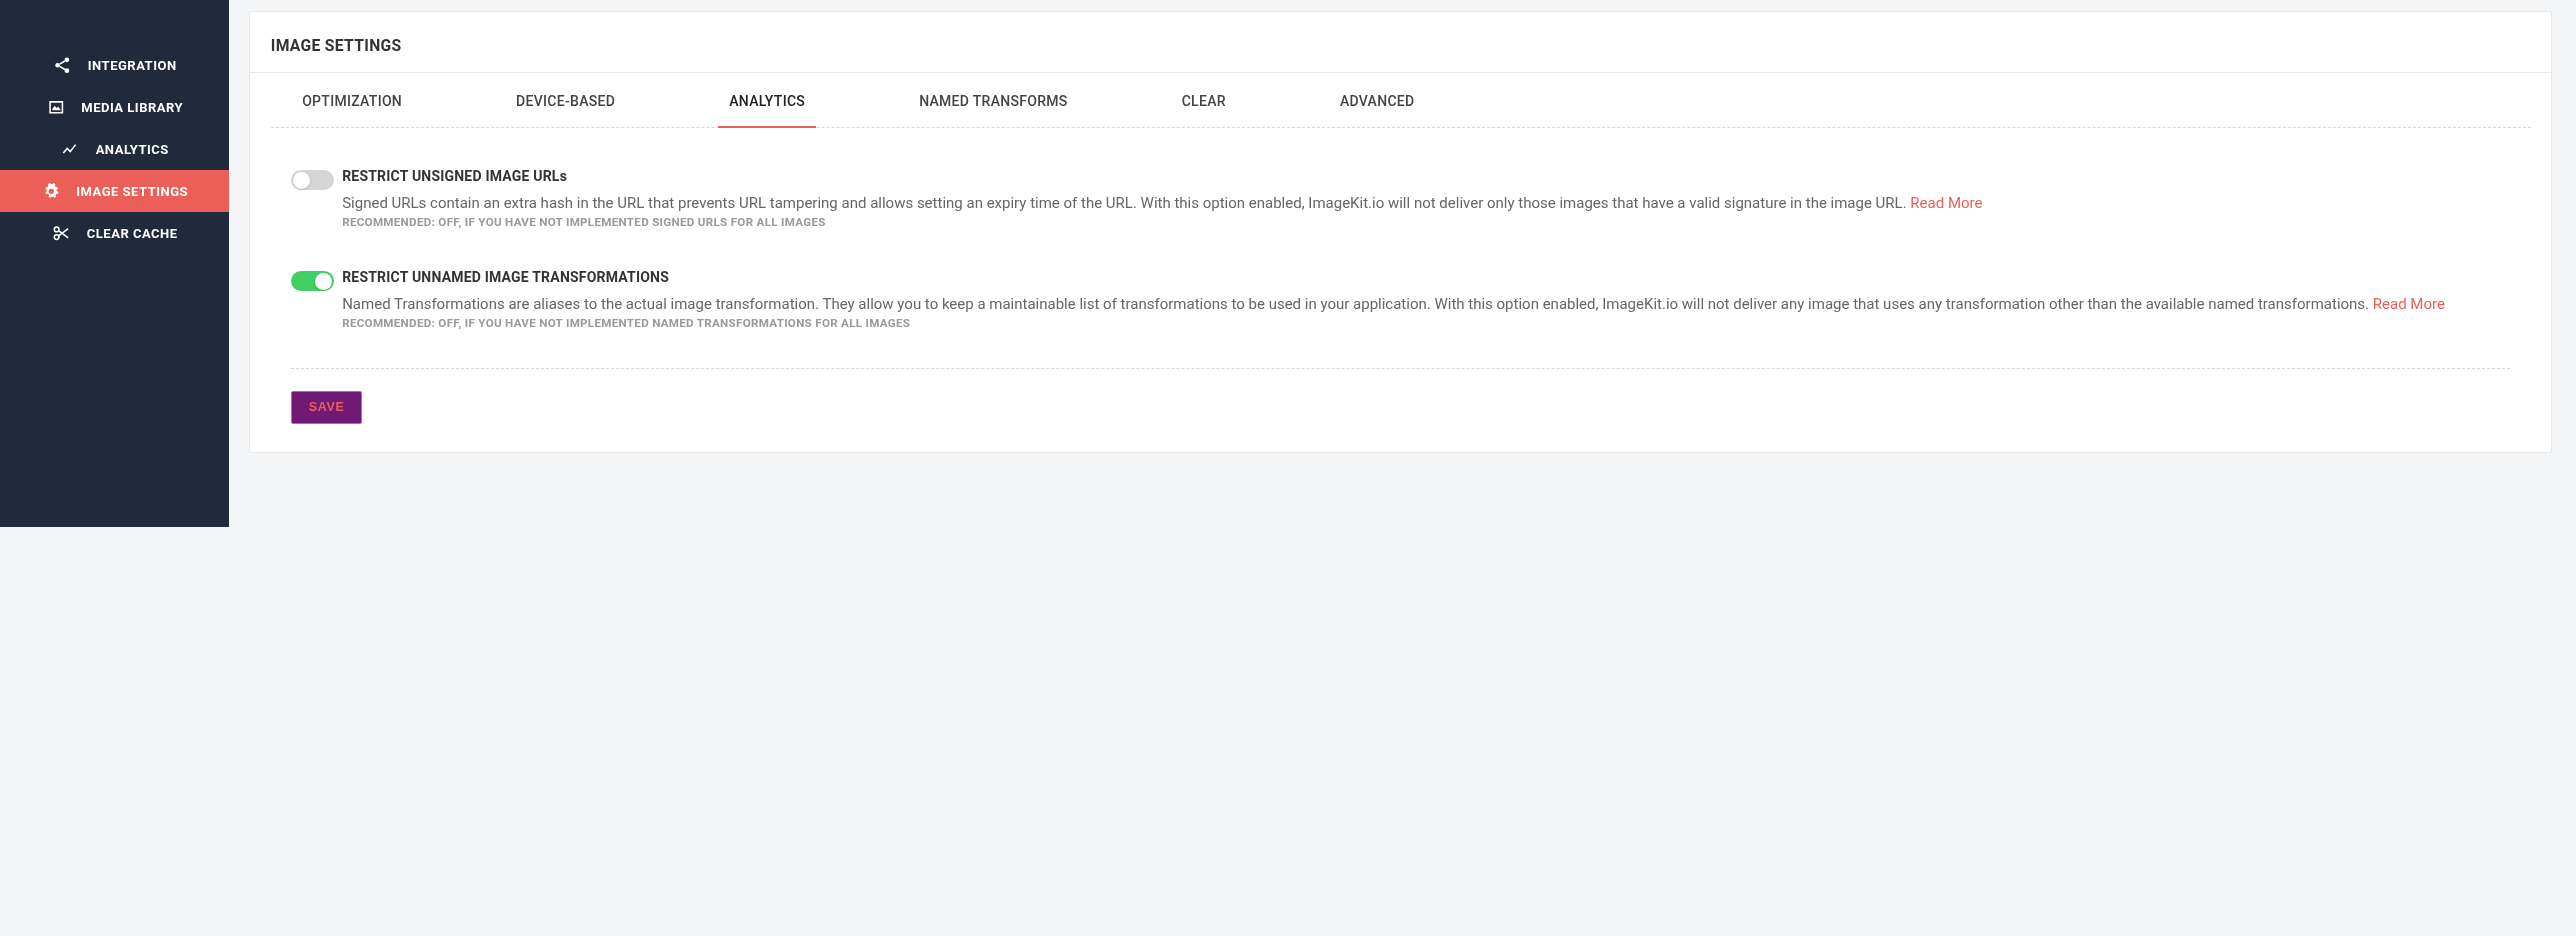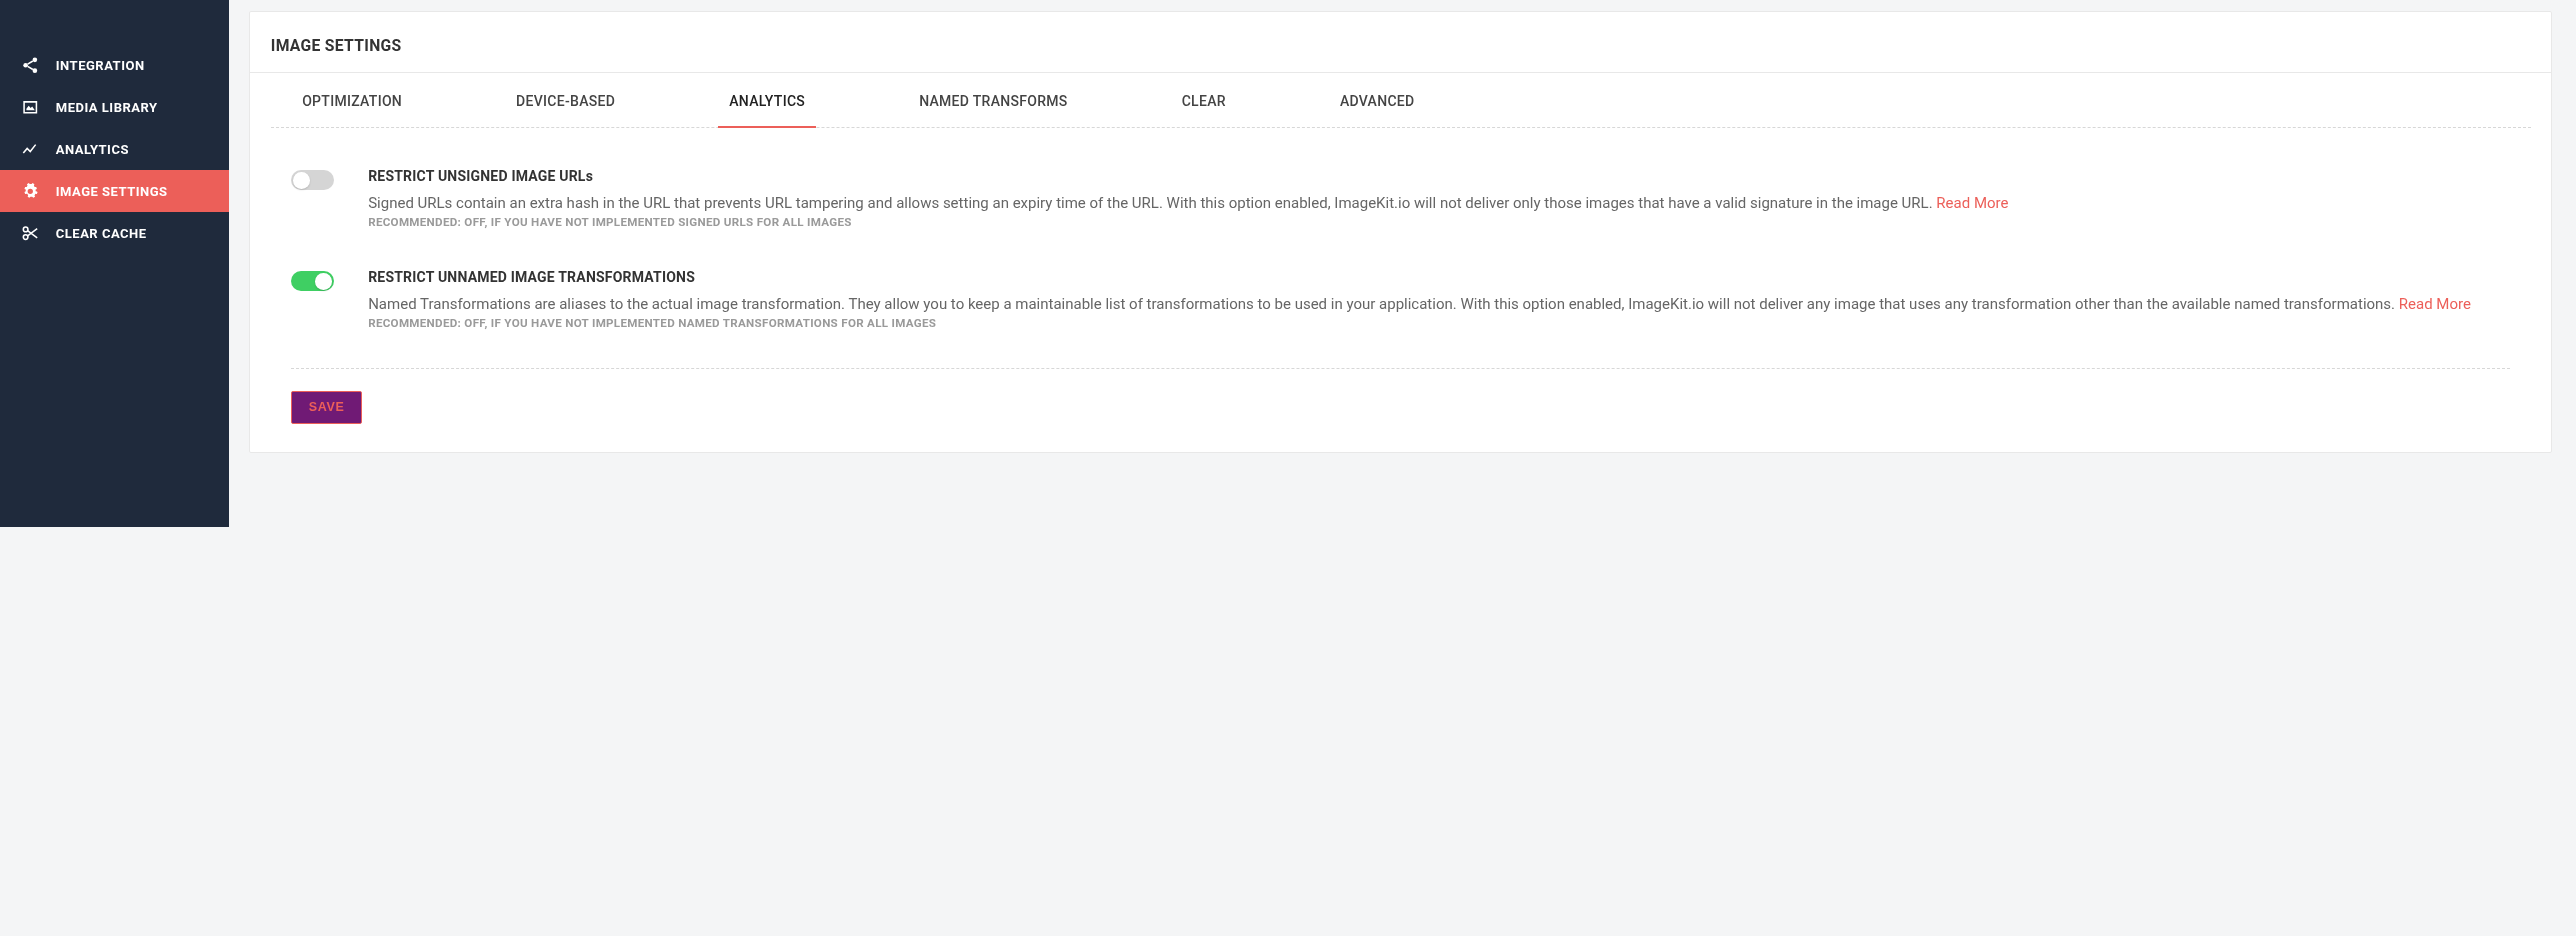--- a/index.html
+++ b/index.html
@@ -1,36 +1,36 @@
 <!DOCTYPE html>
 <html style="font-size:15px"><head>
 <meta charset="utf-8">
 <style>
 * { margin: 0; padding: 0; box-sizing: border-box; }
 body { font-family: -apple-system, BlinkMacSystemFont, "Segoe UI", Roboto, Helvetica, Arial, sans-serif; background: #f4f5f6; }
 
 .layout { display: flex; min-height: 527px; }
 
 .sidebar { width: 229px; background: #1f2a3c; flex-shrink: 0; padding-top: 44px; }
-.sidebar-item { display: flex; align-items: center; height: 42px; padding: 0 20.4px; color: #fff; font-size: 13px; font-weight: 700; letter-spacing: 0.5px; cursor: pointer; }
+.sidebar-item { display: flex; align-items: center; height: 42px; padding: 0 20.4px; color: #fff; font-size: 13px; font-weight: 700; letter-spacing: 0.5px; cursor: pointer; justify-content: center; }
 .sidebar-item.active { background: #ec5f59; }
 .sidebar-item .icon { width: 20.4px; height: 20.4px; margin-right: 15px; display: flex; align-items: center; justify-content: center; }
 .sidebar-item svg { width: 18.5px; height: 18.5px; fill: #fff; }
 
 .content { flex: 1; padding: 11px 24px 24px 20.4px; }
 .panel { background: #fff; border: 0.9px solid #e8e8e8; border-radius: 1.9px; }
 .panel-header { padding: 24px 20.4px 16.7px; border-bottom: 0.9px solid #e8e8e8; }
 .panel-title { font-size: 15.7px; font-weight: 700; color: #333; letter-spacing: 0.3px; }
 
 .tabs { display: flex; gap: 92px; padding: 0 20.4px; border-bottom: 0.9px dashed #d7d7d7; margin: 0 20.4px; }
 .tab { padding: 20.4px 11px 16.7px; font-size: 14px; font-weight: 500; color: #444; letter-spacing: 0.3px; cursor: pointer; border-bottom: 2.8px solid transparent; margin-bottom: -0.9px; }
 .tab.active { border-bottom-color: #ec5f59; color: #222; }
 
 .settings-body { padding: 31px 20.4px 28px; margin: 0 20.4px; }
-.setting-row { display: flex; gap: 34px; padding: 9.3px 0 31px; }
+.setting-row { display: flex; gap: 8px; padding: 9.3px 0 31px; }
 .setting-content { flex: 1; }
 .setting-title { font-size: 14px; font-weight: 700; color: #333; letter-spacing: 0.2px; margin-bottom: 7.4px; }
 .setting-desc { font-size: 15px; line-height: 1.55; color: #666; }
 .setting-desc a { color: #ec5f59; text-decoration: none; cursor: pointer; }
 .setting-rec { font-size: 11.6px; font-weight: 700; color: #9a9a9a; letter-spacing: 0.3px; }
 
 .toggle { width: 43px; height: 20.4px; border-radius: 10.2px; position: relative; cursor: pointer; flex-shrink: 0; margin-top: 1.9px; }
 .toggle.off { background: #d5d5d5; }
 .toggle.on { background: #3fcf63; }
 .toggle-knob { width: 16.7px; height: 16.7px; background: #fff; border-radius: 50%; position: absolute; top: 1.9px; transition: left .15s; box-shadow: 0 0.9px 1.9px rgba(0,0,0,0.15); }

